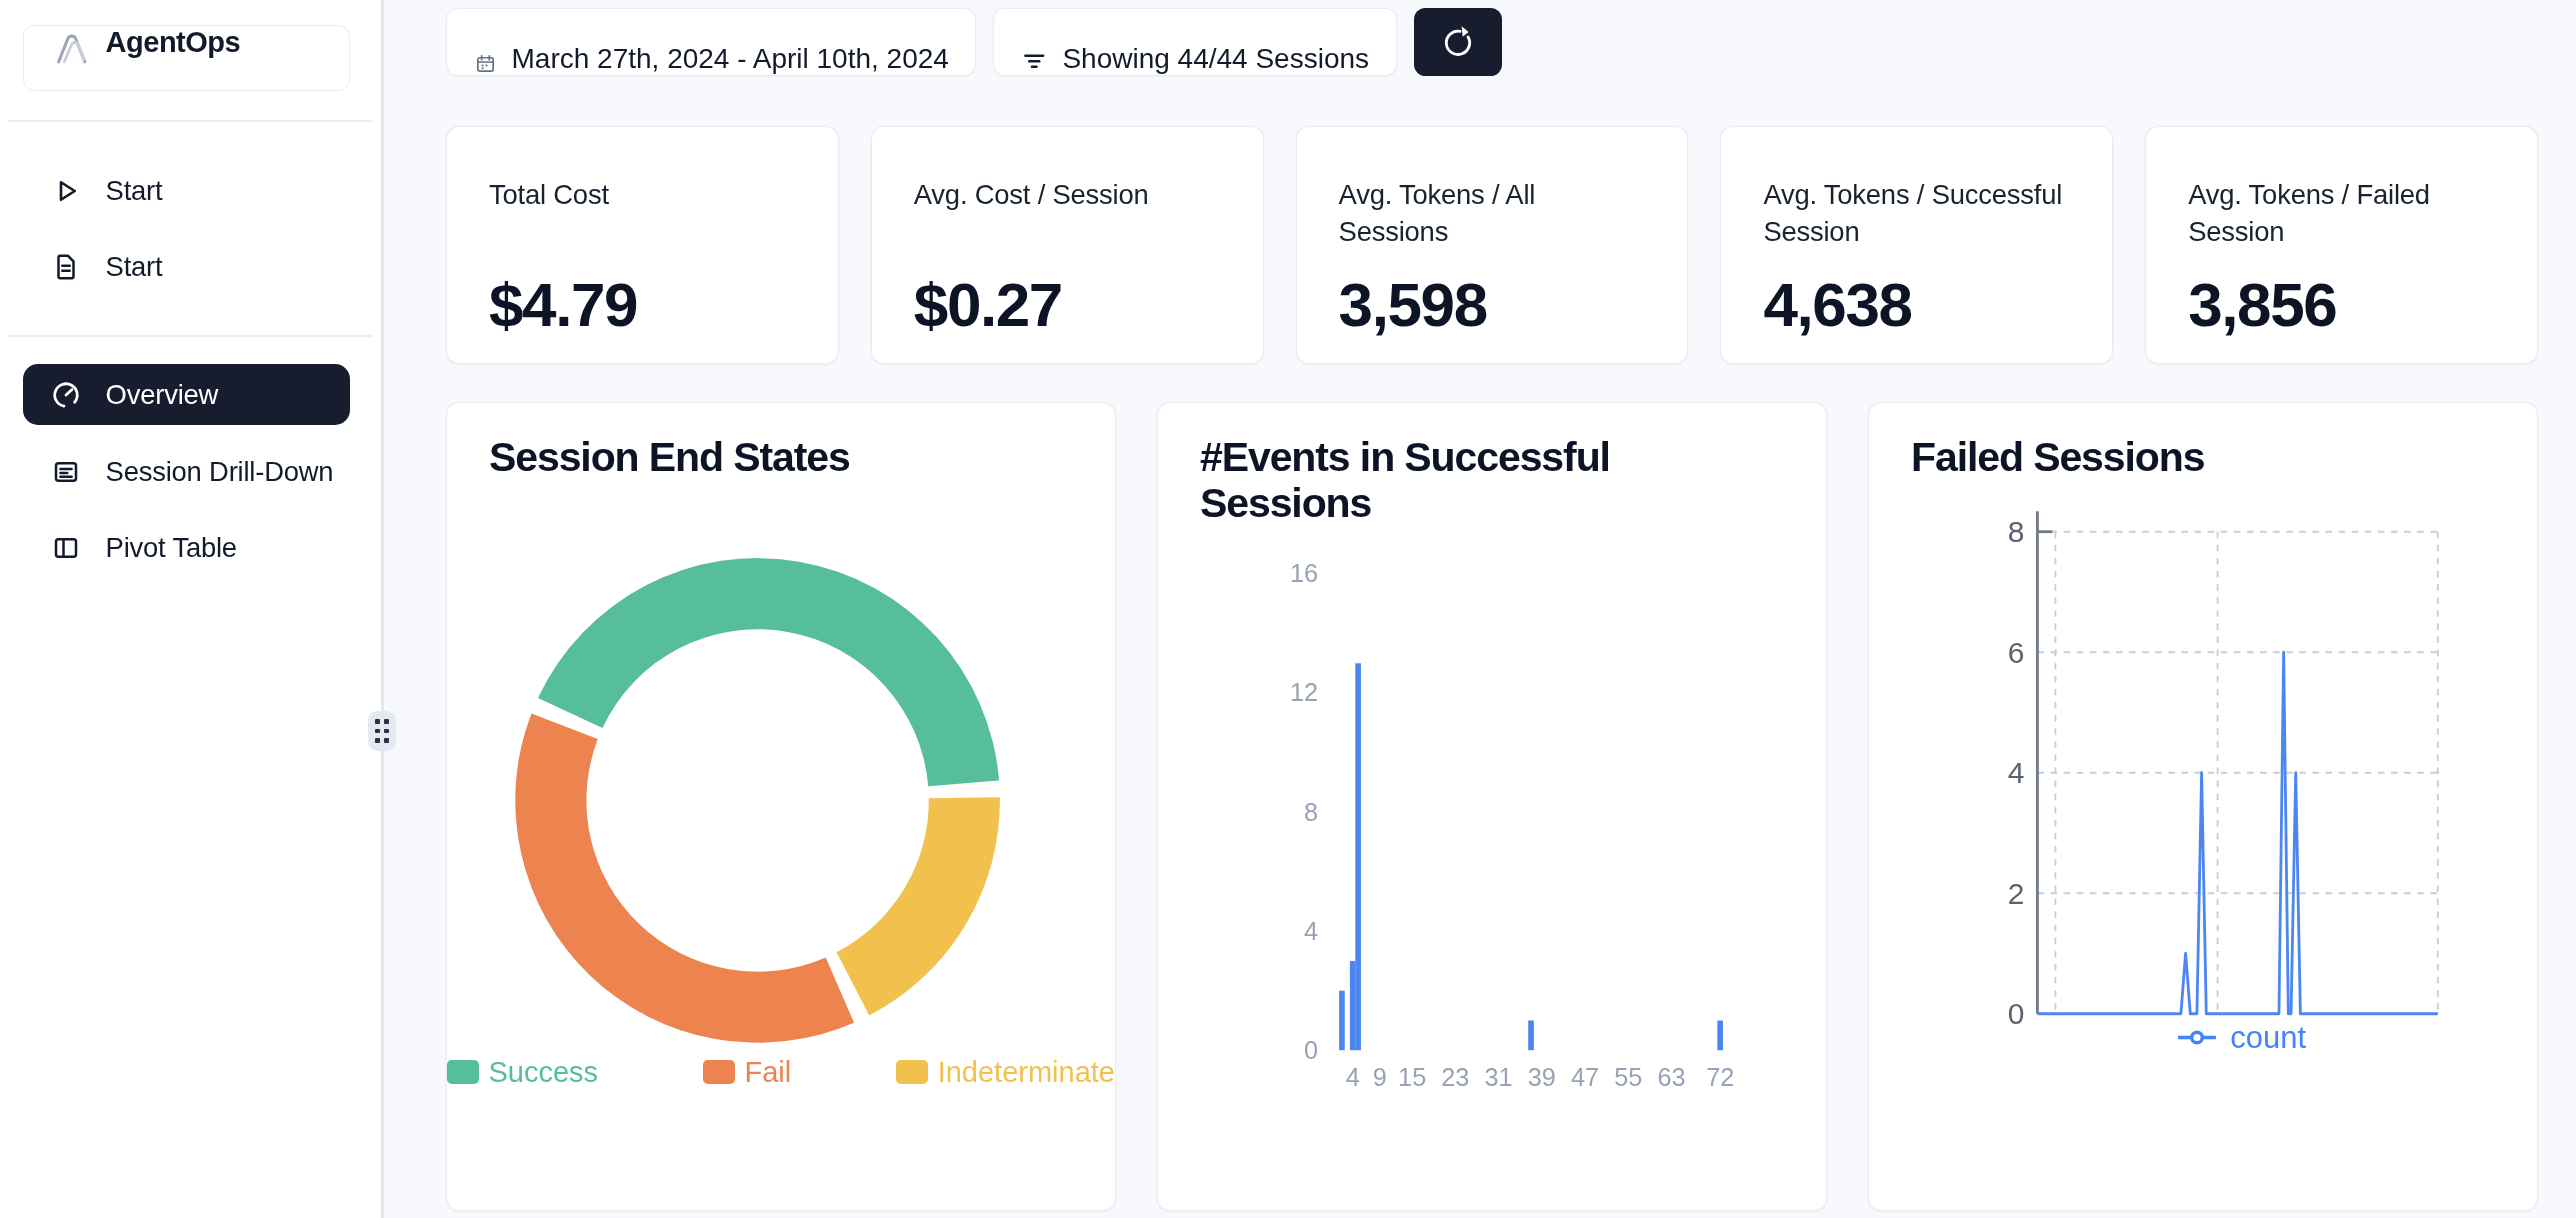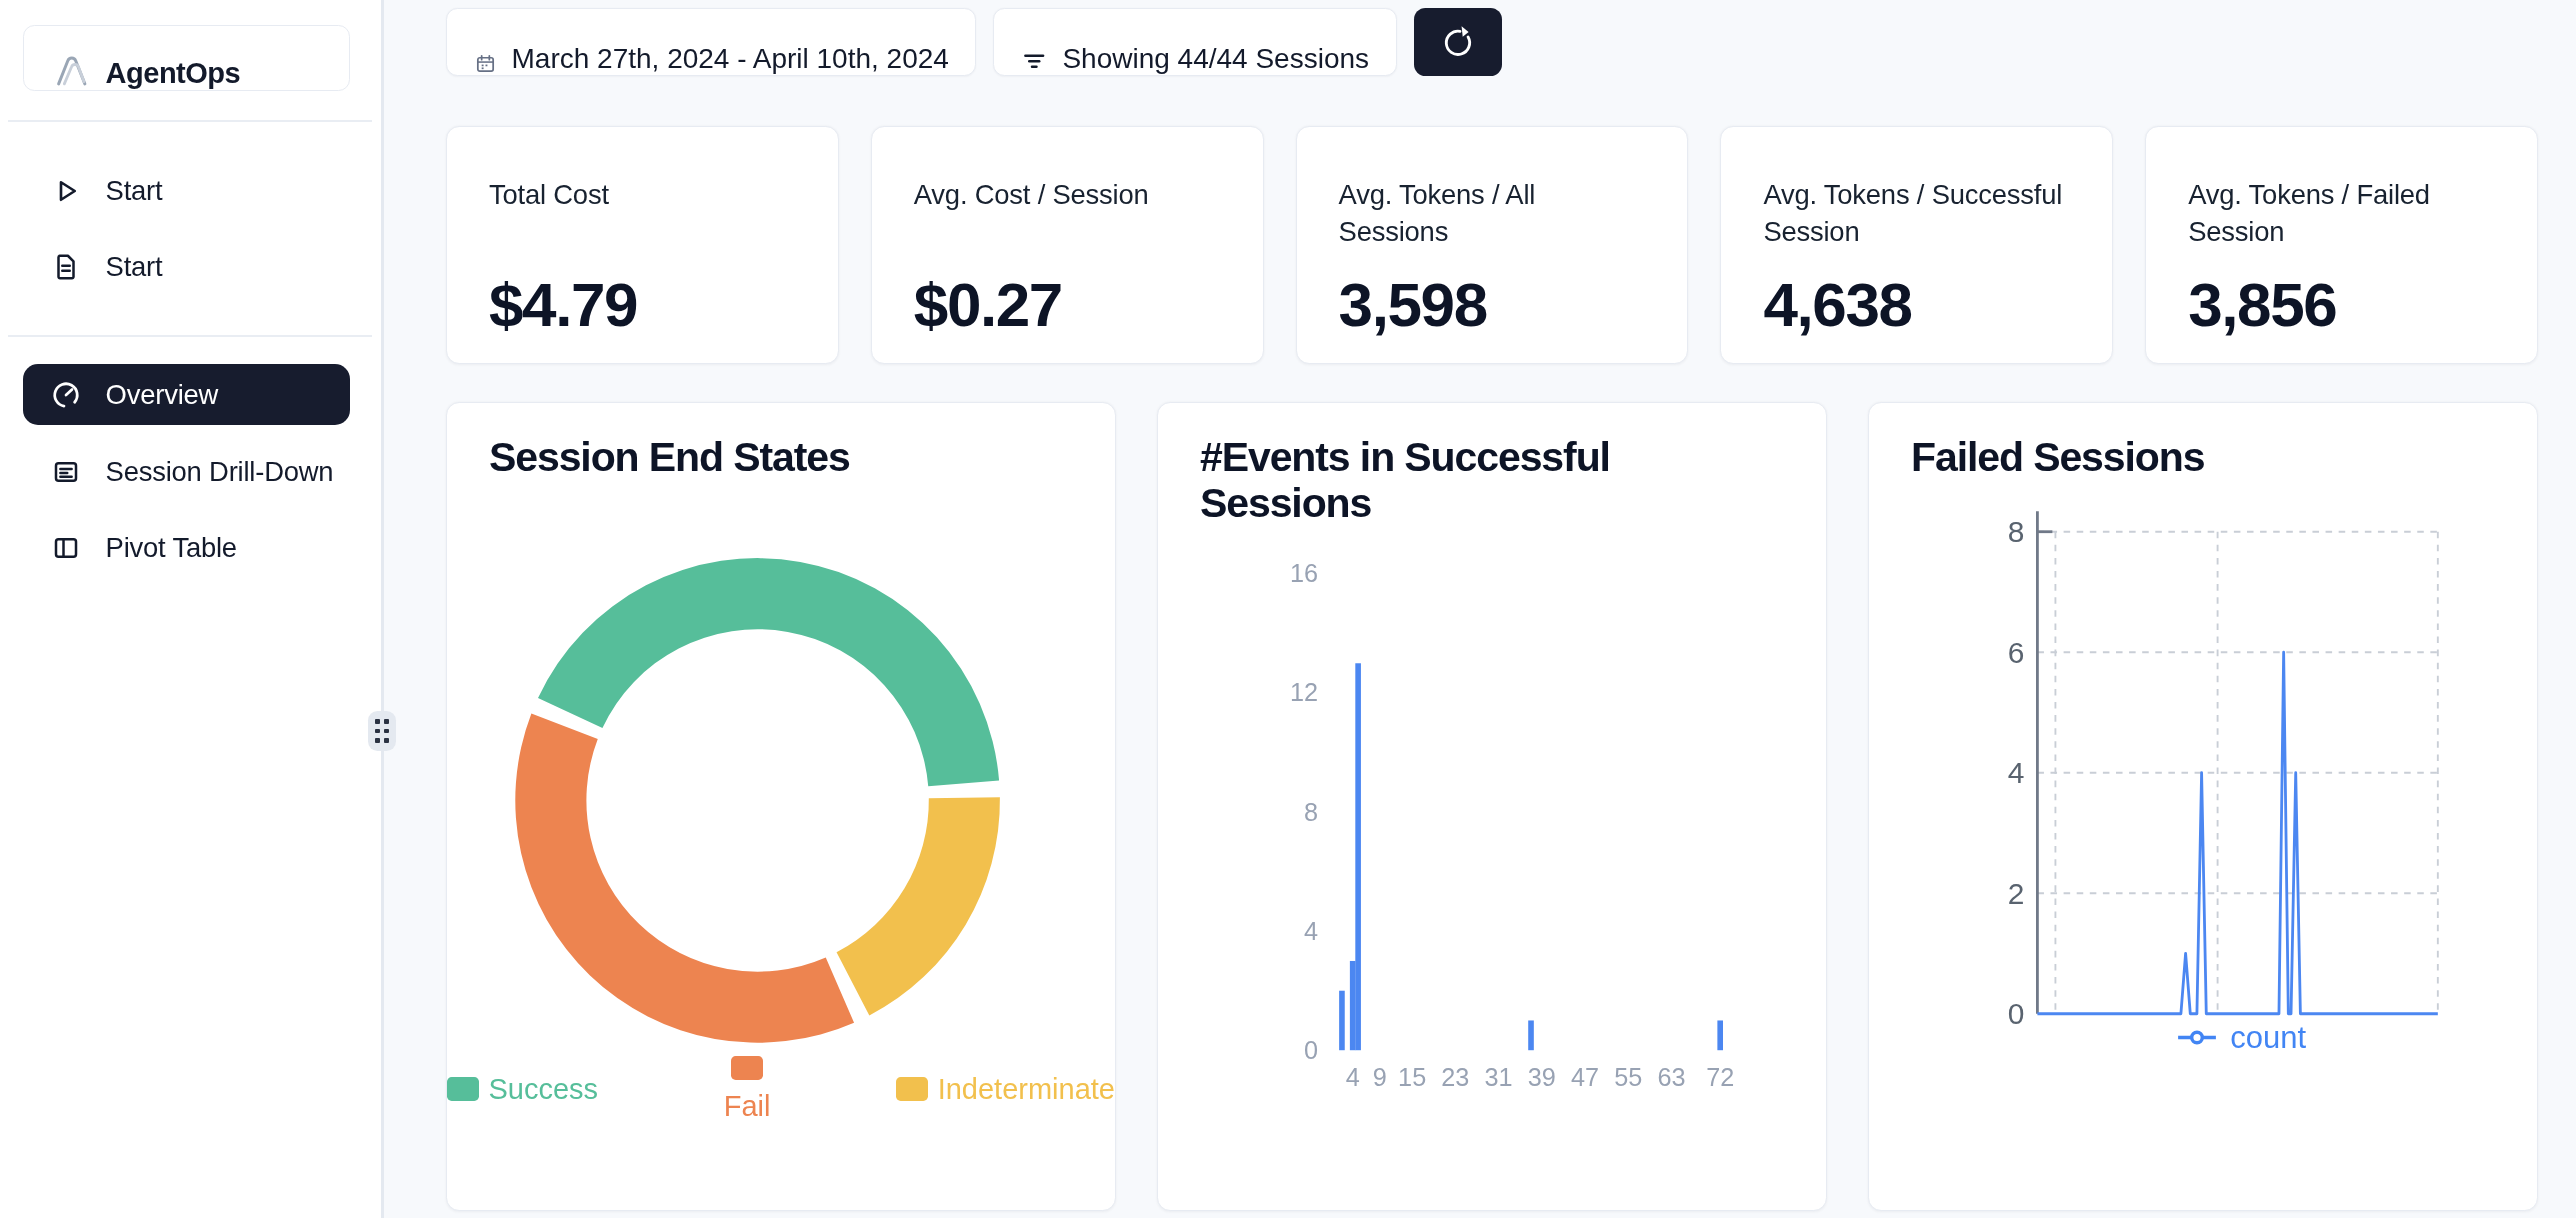--- a/index.html
+++ b/index.html
@@ -11,21 +11,21 @@
     position:relative;
   }
   
   .sidebar {
     position:absolute; left:0; top:0; width:382px; height:1219px;
     background:#ffffff; border-right:1.9px solid #e4e9f0;
   }
   .logo-box {
     position:absolute; left:23px; top:24.6px; width:327px; height:66px;
     border:1.9px solid #e7ebf2; border-radius:11.4px; background:#fff;
-    display:flex; align-items:flex-end; padding-left:24.6px; gap:15px; cursor:pointer;
+    display:flex; align-items:flex-start; padding-left:24.6px; gap:15px; cursor:pointer;
   }
   .logo-box .brand { font-size:29px; font-weight:bold; color:#131a2b; letter-spacing:-0.5px; }
   .side-divider { position:absolute; left:7.6px; right:9.5px; height:1.9px; background:#e9edf3; }
   .nav-item {
     position:absolute; left:23px; width:327px; height:59px; border-radius:15px;
     display:flex; align-items:center; padding-left:28px; gap:24.6px; cursor:pointer;
     font-size:27.4px; color:#131a2b; font-weight:500; letter-spacing:-0.2px;
   }
   .nav-item.active { background:#171c2e; color:#ffffff; }
   .nav-item svg { flex:0 0 auto; }
@@ -217,21 +217,21 @@
       <svg class="plot" id="donut-plot" viewBox="0 0 714 855">
           <path d="M 97.27,311.54 A 259 259 0 0 1 590.12,399.66 L 514.38,405.92 A 183 183 0 0 0 166.15,343.66 Z" fill="#56be9a"></path>
           <path d="M 590.98,417.71 A 259 259 0 0 1 451.41,650.83 L 416.37,583.39 A 183 183 0 0 0 514.99,418.68 Z" fill="#f2c04d"></path>
           <path d="M 435.09,658.60 A 259 259 0 0 1 90.20,328.18 L 161.15,355.42 A 183 183 0 0 0 404.84,588.88 Z" fill="#ed8450"></path>
         </svg>
       <div class="donut-legend">
         <div class="item" style="color: rgb(86, 190, 154);">
           <span class="sw" style="background: rgb(86, 190, 154);"></span>
           <span>Success</span>
         </div>
-        <div class="item" style="color: rgb(237, 132, 80); flex-direction: column;">
+        <div class="item" style="color: rgb(237, 132, 80);">
           <span class="sw" style="background: rgb(237, 132, 80);"></span>
           <span>Fail</span>
         </div>
         <div class="item" style="color: rgb(242, 192, 77);">
           <span class="sw" style="background: rgb(242, 192, 77);"></span>
           <span>Indeterminate</span>
         </div>
       </div>
     </div>
 

